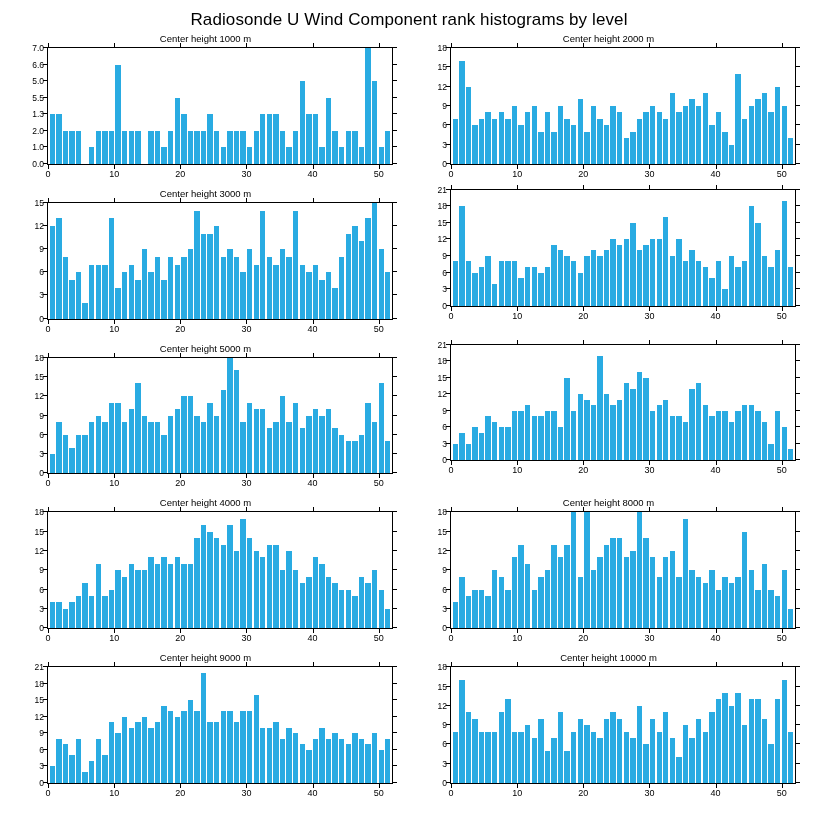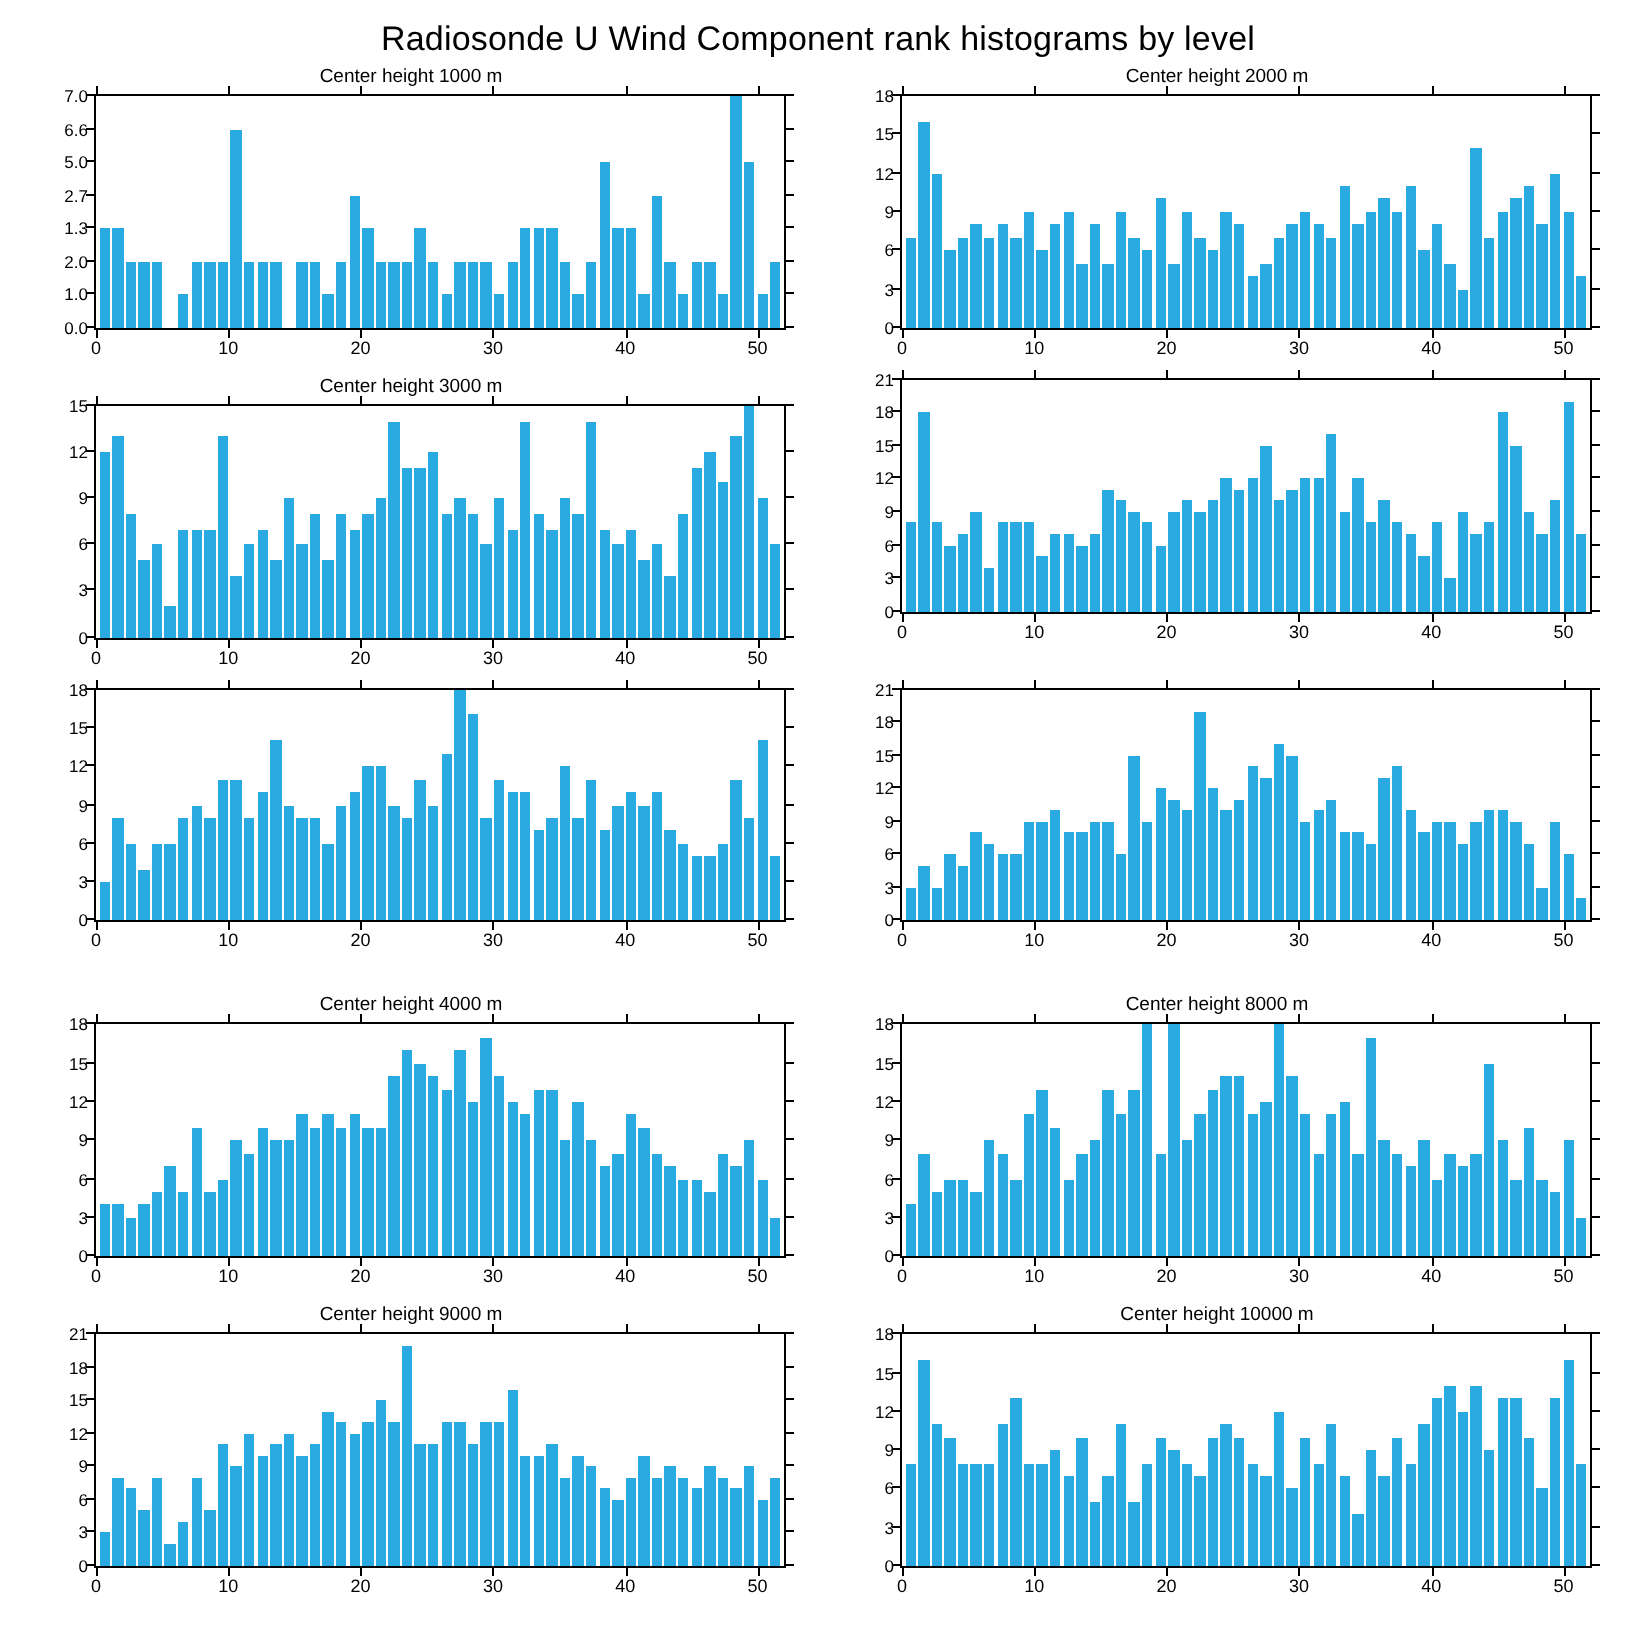--- a/index.html
+++ b/index.html
@@ -112,21 +112,21 @@
           <div class="ytick-r" style="bottom: 14.2857%;"></div>
           <div class="ylab" style="bottom: 14.2857%; transform: translateY(50%);">1.0</div>
           <div class="ytick" style="bottom: 28.5714%;"></div>
           <div class="ytick-r" style="bottom: 28.5714%;"></div>
           <div class="ylab" style="bottom: 28.5714%; transform: translateY(50%);">2.0</div>
           <div class="ytick" style="bottom: 42.8571%;"></div>
           <div class="ytick-r" style="bottom: 42.8571%;"></div>
           <div class="ylab" style="bottom: 42.8571%; transform: translateY(50%);">1.3</div>
           <div class="ytick" style="bottom: 57.1429%;"></div>
           <div class="ytick-r" style="bottom: 57.1429%;"></div>
-          <div class="ylab" style="bottom: 57.1429%; transform: translateY(50%);">2.7</div>
+          <div class="ylab" style="bottom: 57.1429%; transform: translateY(50%);">5.5</div>
           <div class="ytick" style="bottom: 71.4286%;"></div>
           <div class="ytick-r" style="bottom: 71.4286%;"></div>
           <div class="ylab" style="bottom: 71.4286%; transform: translateY(50%);">5.0</div>
           <div class="ytick" style="bottom: 85.7143%;"></div>
           <div class="ytick-r" style="bottom: 85.7143%;"></div>
           <div class="ylab" style="bottom: 85.7143%; transform: translateY(50%);">6.6</div>
           <div class="ytick" style="bottom: 100%;"></div>
           <div class="ytick-r" style="bottom: 100%;"></div>
           <div class="ylab" style="bottom: 100%; transform: translateY(50%);">7.0</div>
           <div class="xtick" style="left: 0%;"></div>
@@ -497,20 +497,21 @@
             <div class="bar" style="height: 42.8571%; background: rgb(41, 171, 226);"></div>
             <div class="bar" style="height: 33.3333%; background: rgb(41, 171, 226);"></div>
             <div class="bar" style="height: 47.619%; background: rgb(41, 171, 226);"></div>
             <div class="bar" style="height: 90.4762%; background: rgb(41, 171, 226);"></div>
             <div class="bar" style="height: 33.3333%; background: rgb(41, 171, 226);"></div>
           </div>
         </div>
       </div>
     </div>
     <div class="panel">
+      <div class="panel-title">Center height 5000 m</div>
       <div class="plotwrap">
         <div class="axesbox">
           <div class="ytick" style="bottom: 0%;"></div>
           <div class="ytick-r" style="bottom: 0%;"></div>
           <div class="ylab" style="bottom: 0%; transform: translateY(50%);">0</div>
           <div class="ytick" style="bottom: 16.6667%;"></div>
           <div class="ytick-r" style="bottom: 16.6667%;"></div>
           <div class="ylab" style="bottom: 16.6667%; transform: translateY(50%);">3</div>
           <div class="ytick" style="bottom: 33.3333%;"></div>
           <div class="ytick-r" style="bottom: 33.3333%;"></div>

